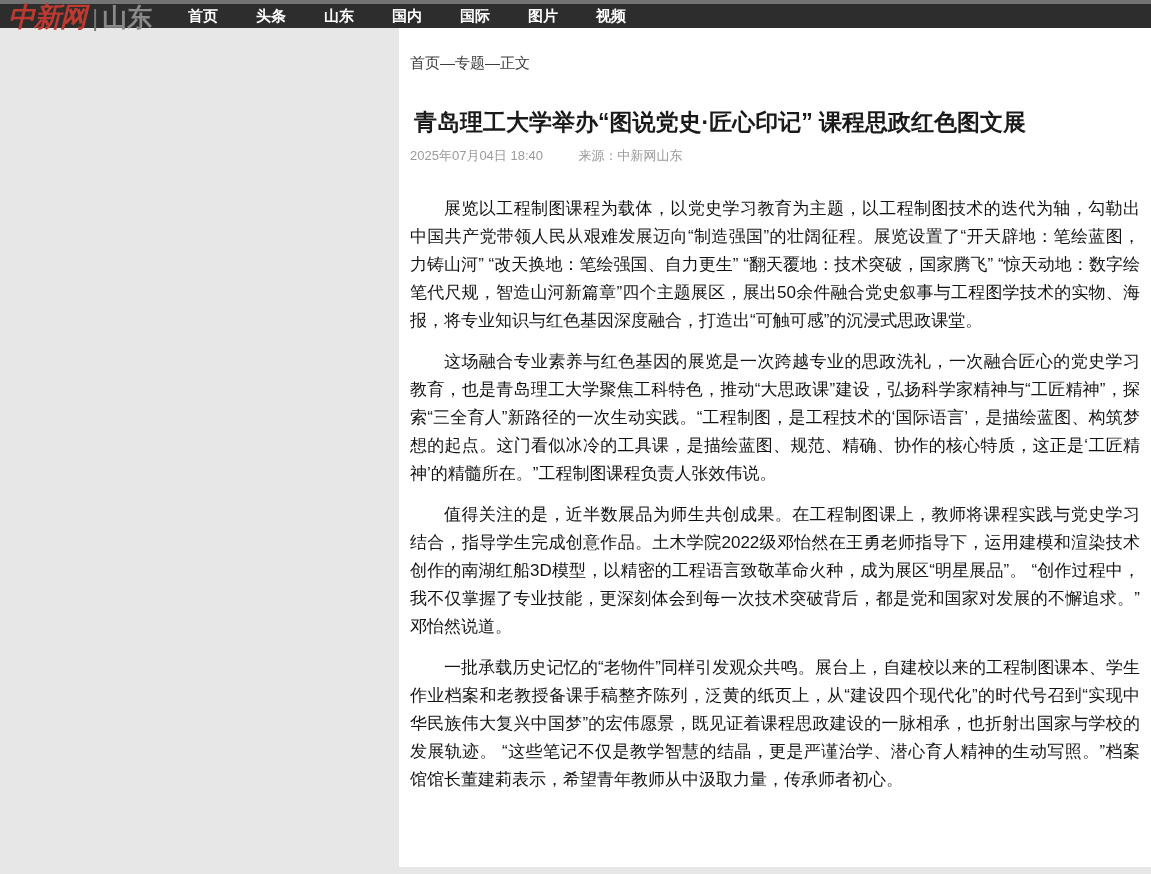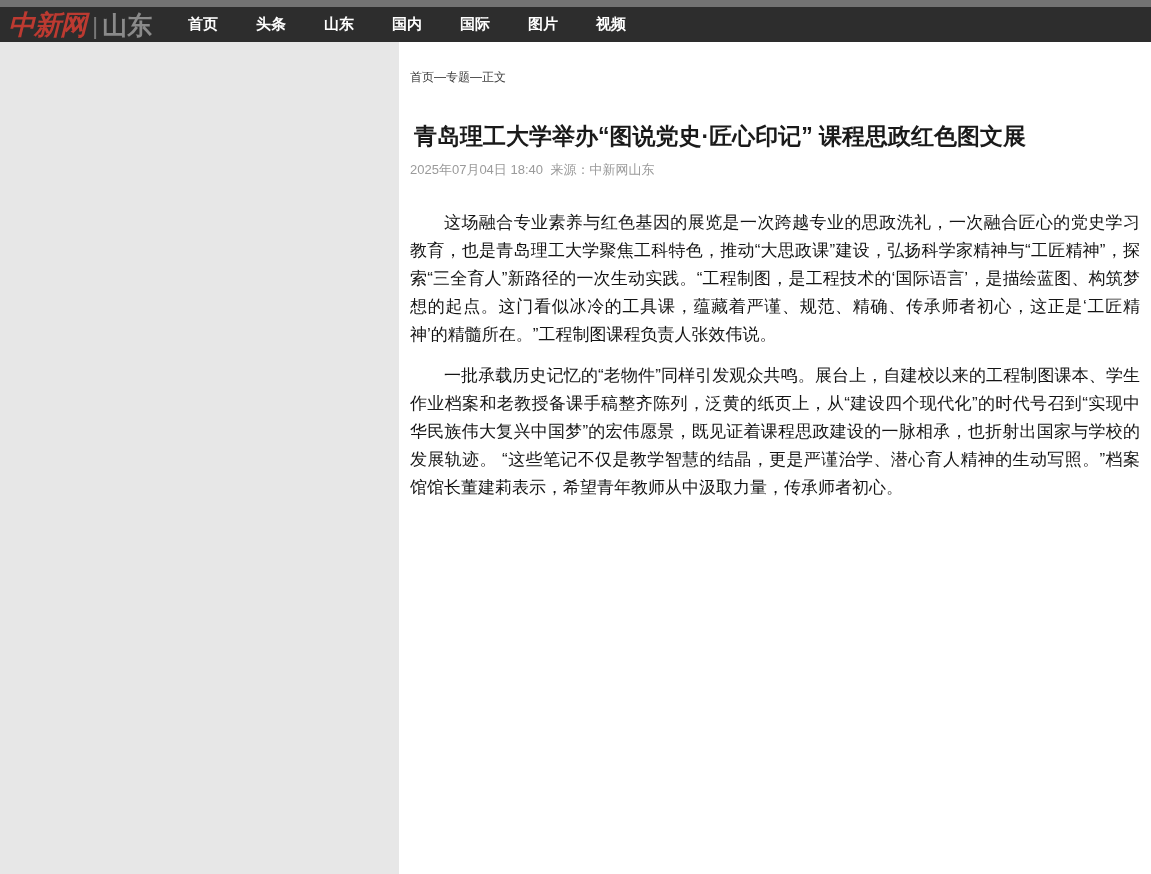--- a/index.html
+++ b/index.html
@@ -6,23 +6,23 @@
   html, body {
     margin: 0;
     padding: 0;
     background: #e7e7e7;
     font-family: "Liberation Sans", "DejaVu Sans", sans-serif;
     min-width: 1151px;
   }
 
   
   .topbar {
-    height: 42px;
+    height: 28px;
     background: #2d2d2d;
-    border-top: 7px solid #737373;
+    border-top: 4px solid #737373;
     display: flex;
     align-items: center;
     padding-left: 8px;
     width: 100%;
   }
   .logo {
     display: flex;
     align-items: baseline;
     text-decoration: none;
     cursor: pointer;
@@ -68,21 +68,21 @@
 
   
   .content {
     margin-left: 399px;
     background: #ffffff;
     min-height: 832px;
     padding: 28px 11px 60px 11px;
   }
 
   .breadcrumb {
-    font-size: 12px;
+    font-size: 15px;
     line-height: 14px;
     color: #3c3c3c;
   }
   .breadcrumb a {
     color: #3c3c3c;
     text-decoration: none;
     cursor: pointer;
   }
   .bc-sep { color: #3c3c3c; }
 
@@ -93,21 +93,21 @@
     font-weight: 700;
     color: #1a1a1a;
   }
 
   .meta {
     margin-top: 14px;
     font-size: 13px;
     line-height: 14px;
     color: #9a9a9a;
   }
-  .meta-source { margin-left: 4px; }
+  .meta-source { margin-left: 32px; }
 
   .article-body {
     margin-top: 32px;
   }
   .article-body p {
     margin: 0 0 13px 0;
     font-size: 17px;
     line-height: 28px;
     color: #141414;
     text-align: justify;
@@ -141,17 +141,19 @@
   </div>
 
   <h1 class="title">青岛理工大学举办“图说党史·匠心印记” 课程思政红色图文展</h1>
 
   <div class="meta">
     <span class="meta-date">2025年07月04日 18:40</span>
     <span class="meta-source">来源：中新网山东</span>
   </div>
 
   <article class="article-body">
-    <p>这场融合专业素养与红色基因的展览是一次跨越专业的思政洗礼，一次融合匠心的党史学习教育，也是青岛理工大学聚焦工科特色，推动“大思政课”建设，弘扬科学家精神与“工匠精神”，探索“三全育人”新路径的一次生动实践。“工程制图，是工程技术的‘国际语言’，是描绘蓝图、构筑梦想的起点。这门看似冰冷的工具课，蕴藏着严谨、规范、精确、传承师者初心，这正是‘工匠精神’的精髓所在。”工程制图课程负责人张效伟说。</p>
+    <p>展览以工程制图课程为载体，以党史学习教育为主题，以工程制图技术的迭代为轴，勾勒出中国共产党带领人民从艰难发展迈向“制造强国”的壮阔征程。展览设置了“开天辟地：笔绘蓝图，力铸山河” “改天换地：笔绘强国、自力更生” “翻天覆地：技术突破，国家腾飞” “惊天动地：数字绘笔代尺规，智造山河新篇章”四个主题展区，展出50余件融合党史叙事与工程图学技术的实物、海报，将专业知识与红色基因深度融合，打造出“可触可感”的沉浸式思政课堂。</p>
+    <p>这场融合专业素养与红色基因的展览是一次跨越专业的思政洗礼，一次融合匠心的党史学习教育，也是青岛理工大学聚焦工科特色，推动“大思政课”建设，弘扬科学家精神与“工匠精神”，探索“三全育人”新路径的一次生动实践。“工程制图，是工程技术的‘国际语言’，是描绘蓝图、构筑梦想的起点。这门看似冰冷的工具课，是描绘蓝图、规范、精确、协作的核心特质，这正是‘工匠精神’的精髓所在。”工程制图课程负责人张效伟说。</p>
+    <p>值得关注的是，近半数展品为师生共创成果。在工程制图课上，教师将课程实践与党史学习结合，指导学生完成创意作品。土木学院2022级邓怡然在王勇老师指导下，运用建模和渲染技术创作的南湖红船3D模型，以精密的工程语言致敬革命火种，成为展区“明星展品”。 “创作过程中，我不仅掌握了专业技能，更深刻体会到每一次技术突破背后，都是党和国家对发展的不懈追求。”邓怡然说道。</p>
     <p>一批承载历史记忆的“老物件”同样引发观众共鸣。展台上，自建校以来的工程制图课本、学生作业档案和老教授备课手稿整齐陈列，泛黄的纸页上，从“建设四个现代化”的时代号召到“实现中华民族伟大复兴中国梦”的宏伟愿景，既见证着课程思政建设的一脉相承，也折射出国家与学校的发展轨迹。 “这些笔记不仅是教学智慧的结晶，更是严谨治学、潜心育人精神的生动写照。”档案馆馆长董建莉表示，希望青年教师从中汲取力量，传承师者初心。</p>
   </article>
 
 </main>
 
 </body></html>

